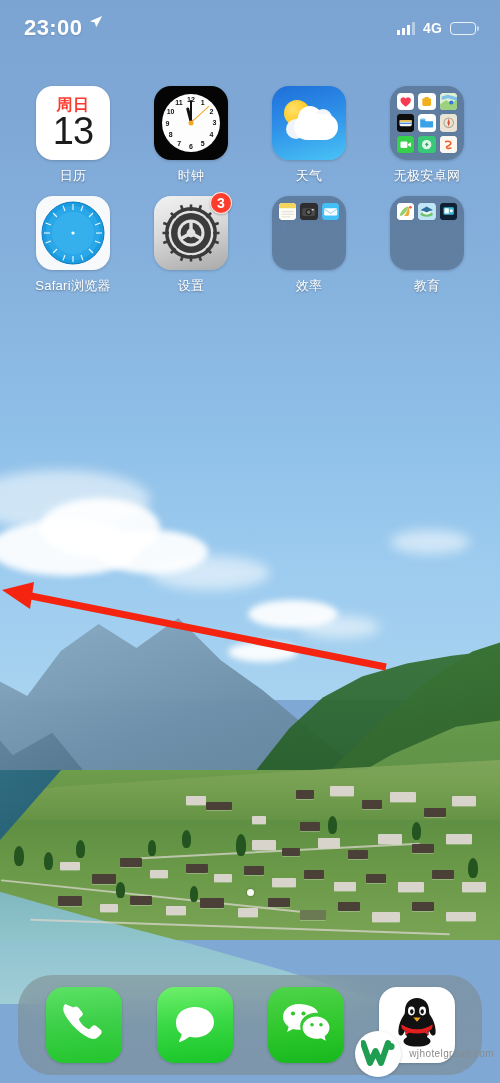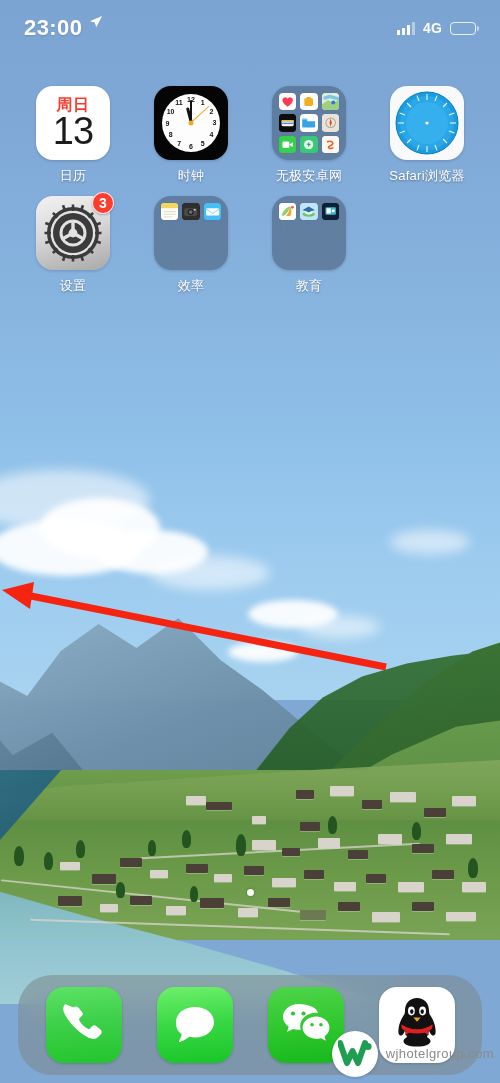--- a/index.html
+++ b/index.html
@@ -295,21 +295,21 @@
   .watermark {
     position: absolute; right: 6px; bottom: 6px;
     display: flex; align-items: center; gap: 8px;
     z-index: 60;
   }
   .wm-logo { width: 46px; height: 46px; border-radius: 50%; background: #fff;
              display: flex; align-items: center; justify-content: center;
              box-shadow: 0 1px 3px rgba(0,0,0,.2); }
   .wm-text { display: flex; flex-direction: column; line-height: 1.05; }
   .wm-cn { font-size: 25px; font-weight: 700; color: #111; letter-spacing: 1px; }
-  .wm-en { font-size: 13px; color: #8b8b8b; letter-spacing: .4px; }
+  .wm-en { font-size: 10px; color: #8b8b8b; letter-spacing: .4px; }
 </style>
 </head>
 <body>
 
 <div id="screen">
 
   <div class="wp-sky"></div>
 
   <div class="cloud soft" style="left:-30px;  top:470px; width:180px; height:60px;"></div>
   <div class="cloud" style="left:-10px; top:520px; width:150px; height:56px;"></div>
@@ -445,20 +445,32 @@
             <div class="hand hour" style="transform:rotate(-15deg)"></div>
             <div class="hand min" style="transform:rotate(0deg)"></div>
             <div class="hand sec" style="transform:rotate(48deg)"></div>
             <div class="pin"></div>
           </div>
         </div>
       </div>
       <div class="label">时钟</div>
     </div>
 
+    <div class="app">
+      <div class="app-wrap">
+        <div class="icon ic-weather">
+          <span class="sun"></span>
+          <span class="cl4"></span>
+          <span class="cl2"></span>
+          <span class="cl3"></span>
+          <span class="cl1"></span>
+        </div>
+      </div>
+      <div class="label">天气</div>
+    </div>
 
 
     <div class="app">
       <div class="app-wrap">
         <div class="icon ic-folder">
           <div class="mini" style="background:#fff;">
             <svg width="100%" height="100%" viewBox="0 0 20 20">
                 <path d="M10 16c-3-2.4-6-4.6-6-7.5A3.2 3.2 0 0 1 10 6.6a3.2 3.2 0 0 1 6 1.9C16 11.4 13 13.6 10 16z" fill="#fb3b52"></path>
               </svg>
           </div>

